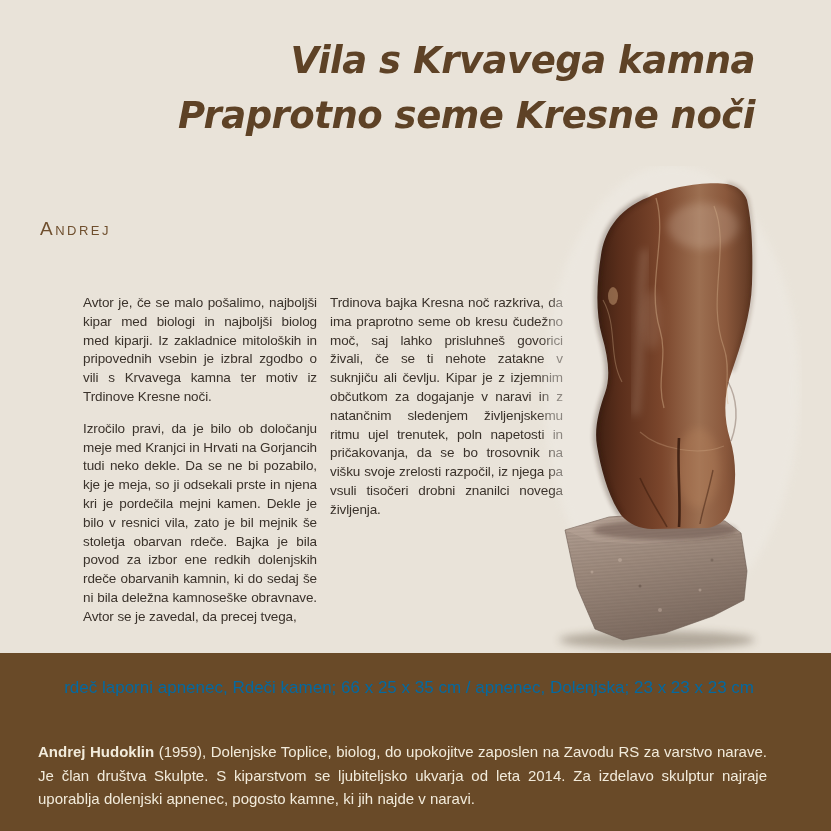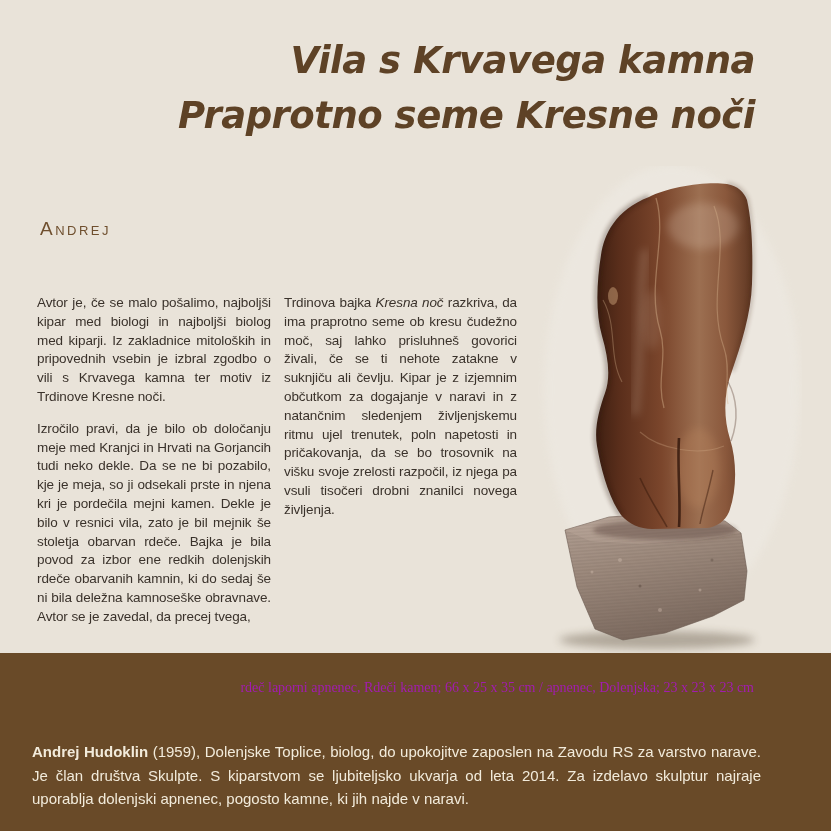--- a/index.html
+++ b/index.html
@@ -20,43 +20,42 @@
     white-space:nowrap;
   }
   .author { position:absolute; left:40px; top:184px; color:#6f4f2e;margin-top:34px; }
   .author-first {
     font-variant:small-caps; font-size:19px; letter-spacing:2.5px; line-height:22px;
   }
   .author-last {
     font-variant:small-caps; font-size:31px; letter-spacing:2px; line-height:34px;
     margin-top:4px;
   }
-  .col { position:absolute; top:294px; color:#3a322b; }
+  .col { position:absolute; top:294px; color:#3a322b;margin-left:46px; }
   .col-1 { left:37px;  width:234px; }
   .col-2 { left:284px; width:233px; }
   .col p {
     margin:0 0 13px 0;
     font-size:13.5px; line-height:18.8px;
     text-align:justify;
     letter-spacing:-0.1px;
   }
-  .em { font-style:italic; }
+  .em { }
   .band {
     position:absolute; left:0; top:653px;
     width:831px; height:178px;
     background:#694a28;
   }
   .caption {
     position:absolute; top:679px; right:77px;
-    color:#a21caf; font-size:14px; line-height:18px;
+    color:#0369a1; font-size:17px; line-height:18px;
     white-space:nowrap;
-    font-family:Liberation Serif, serif;
   }
   .footer {
-    position:absolute; left:32px; top:740px; width:729px;
+    position:absolute; left:38px; top:740px; width:729px;
     color:#f2ebdb; font-size:15px; line-height:23.5px;
     text-align:justify;
   }
   .footer .bold { font-weight:bold; }
   .figure { position:absolute; left:538px; top:166px; }
 </style>
 </head>
 <body>
 
 <div class="page">

